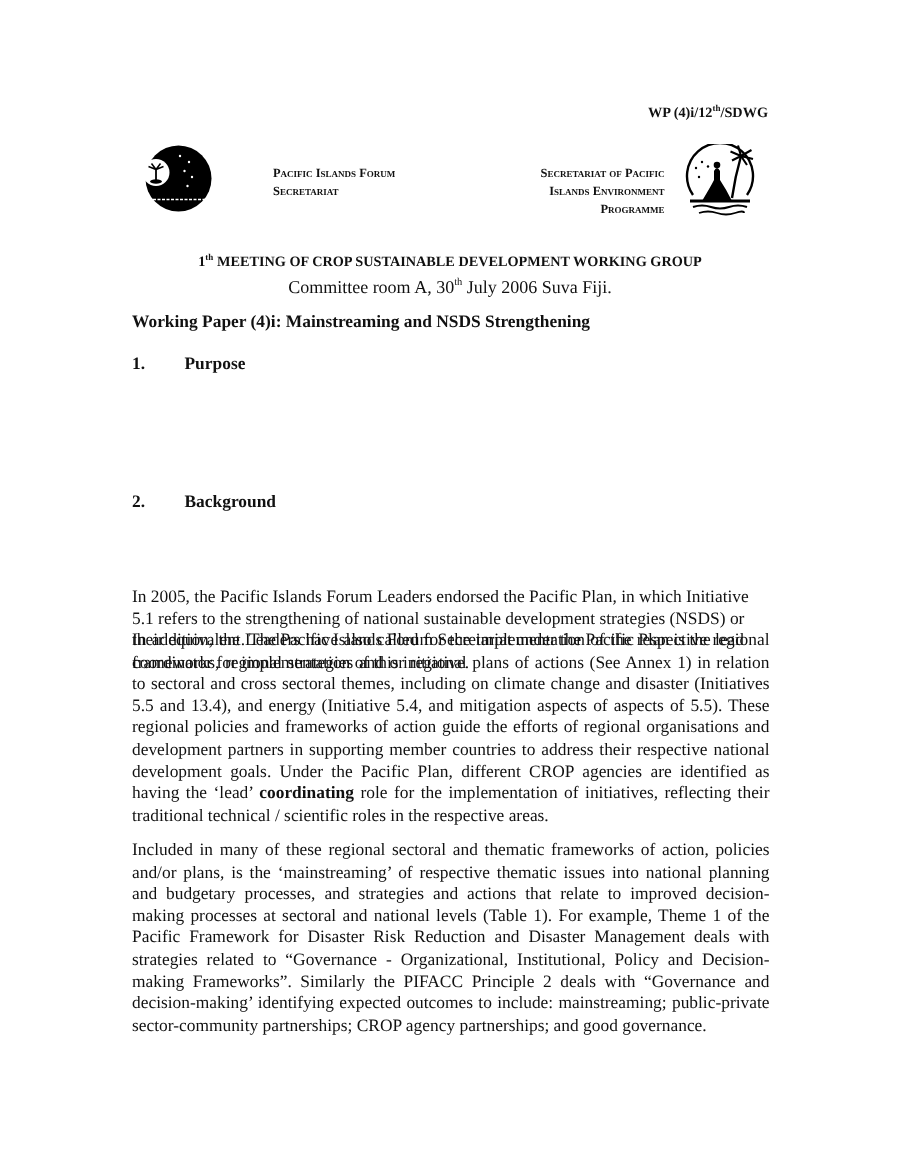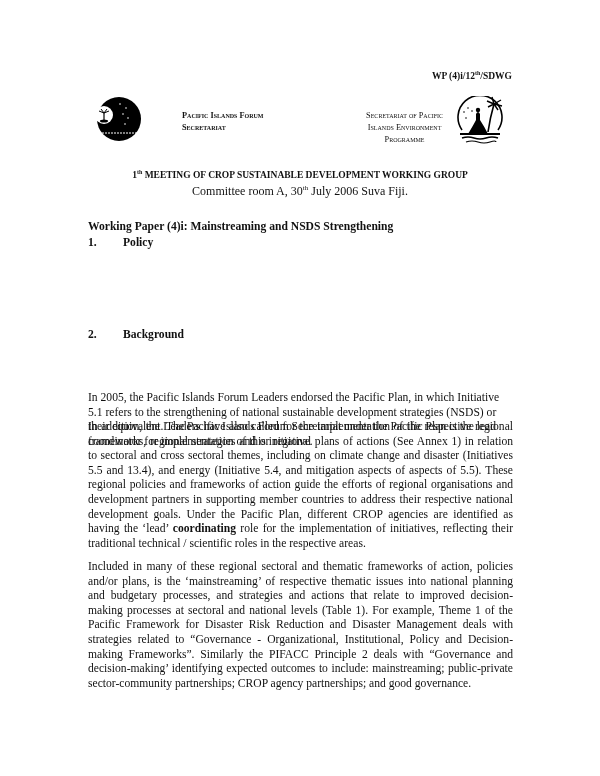--- a/index.html
+++ b/index.html
@@ -4,29 +4,29 @@
 <style>
   html, body { margin: 0; padding: 0; background: #ffffff; }
   body { width: 600px; height: 776px; position: relative; overflow: hidden;
          font-family: "Liberation Serif", "DejaVu Serif", serif; color: #111; }
   .page { position: absolute; left: 0; top: 0; width: 600px; height: 776px; }
   .ref { position: absolute; right: 88px; top: 70px; font-size: 9.5px; font-weight: bold; }
   .ref sup { font-size: 6px; }
   .logo-left { position: absolute; left: 96px; top: 96px; width: 46px; height: 46px; }
   .logo-right { position: absolute; left: 454px; top: 96px; width: 52px; height: 50px; }
   .org-left { position: absolute; left: 150px; top: 110px; font-size: 8.3px; font-weight: bold; line-height: 12px; font-variant: small-caps; margin-left: 32px; }
-  .org-right { position: absolute; right: 157px; top: 110px; font-size: 8.3px; font-weight: normal; line-height: 12px; text-align: center; font-variant: small-caps; }
+  .org-right { position: absolute; right: 157px; top: 110px; font-size: 8.3px; font-weight: bold; line-height: 12px; text-align: right; font-variant: small-caps; }
   .meeting { position: absolute; left: 0; width: 600px; top: 166px; text-align: center; }
   .meeting .l1 { font-size: 9.5px; font-weight: bold; line-height: 12px; }
   .meeting .l1 sup { font-size: 6px; }
   .meeting .l2 { font-size: 12px; font-weight: bold; line-height: 14px; }
   .meeting .l3 { font-size: 12px; line-height: 15px; }
   .meeting .l3 sup { font-size: 7px; }
   .body { position: absolute; left: 88px; width: 425px; font-size: 11.6px; line-height: 14.6px; }
-  .title { top: 220px; font-weight: bold; }
+  .title { top: 208px; font-weight: bold; }
   .h { font-weight: bold; }
   .h .num { display: inline-block; width: 35px; }
   .p { text-align: justify; }
   .p.left { text-align: left; }
 </style>
 </head>
 <body>
 
 <div class="page">
 
@@ -72,21 +72,21 @@
     <path d="M12 46 Q18 44 24 46 T36 46 T42 46" stroke="#000" stroke-width="1.2" fill="none"></path>
   </svg>
 
   <div class="meeting">
     <div class="l1"><span>1</span><sup>th</sup><span> MEETING OF CROP SUSTAINABLE DEVELOPMENT WORKING GROUP</span></div>
     <div class="l3"><span>Committee room A, 30</span><sup>th</sup><span> July 2006 Suva Fiji.</span></div>
   </div>
 
   <div class="body title">Working Paper (4)i:  Mainstreaming and NSDS Strengthening</div>
 
-  <div class="body h" style="top:236px;"><span class="num">1.</span><span>Policy</span></div>
+  <div class="body h" style="top:236px;"><span class="num">1.</span><span>Purpose</span></div>
 
 
   <div class="body h" style="top:328px;font-family:Liberation Serif, serif;"><span class="num">2.</span><span>Background</span></div>
 
   <div class="body p left" style="top:354px;margin-top:37px;">In 2005, the Pacific Islands Forum Leaders endorsed the Pacific Plan, in which Initiative 5.1 refers to the strengthening of national sustainable development strategies (NSDS) or their equivalent. The Pacific Islands Forum Secretariat under the Pacific Plan is the lead coordinator for implementation of this initiative.</div>
 
   <div class="body p" style="top:420px;"><span>In addition, the Leaders have also called for the implementation of the respective regional frameworks, regional strategies and or regional plans of actions (See Annex 1) in relation to sectoral and cross sectoral themes, including on climate change and disaster (Initiatives 5.5 and 13.4), and energy (Initiative 5.4, and mitigation aspects of aspects of 5.5). These regional policies and frameworks of action guide the efforts of regional organisations and development partners in supporting member countries to address their respective national development goals. Under the Pacific Plan, different CROP agencies are identified as having the ‘lead’ </span><b>coordinating</b><span> role for the implementation of initiatives, reflecting their traditional technical / scientific roles in the respective areas.</span></div>
 
   <div class="body p" style="top:560px;">Included in many of these regional sectoral and thematic frameworks of action, policies and/or plans, is the ‘mainstreaming’ of respective thematic issues into national planning and budgetary processes, and strategies and actions that relate to improved decision-making processes at sectoral and national levels (Table 1). For example, Theme 1 of the Pacific Framework for Disaster Risk Reduction and Disaster Management deals with strategies related to “Governance - Organizational, Institutional, Policy and Decision-making Frameworks”. Similarly the PIFACC Principle 2 deals with “Governance and decision-making’ identifying expected outcomes to include: mainstreaming; public-private sector-community partnerships; CROP agency partnerships; and good governance.</div>
 

